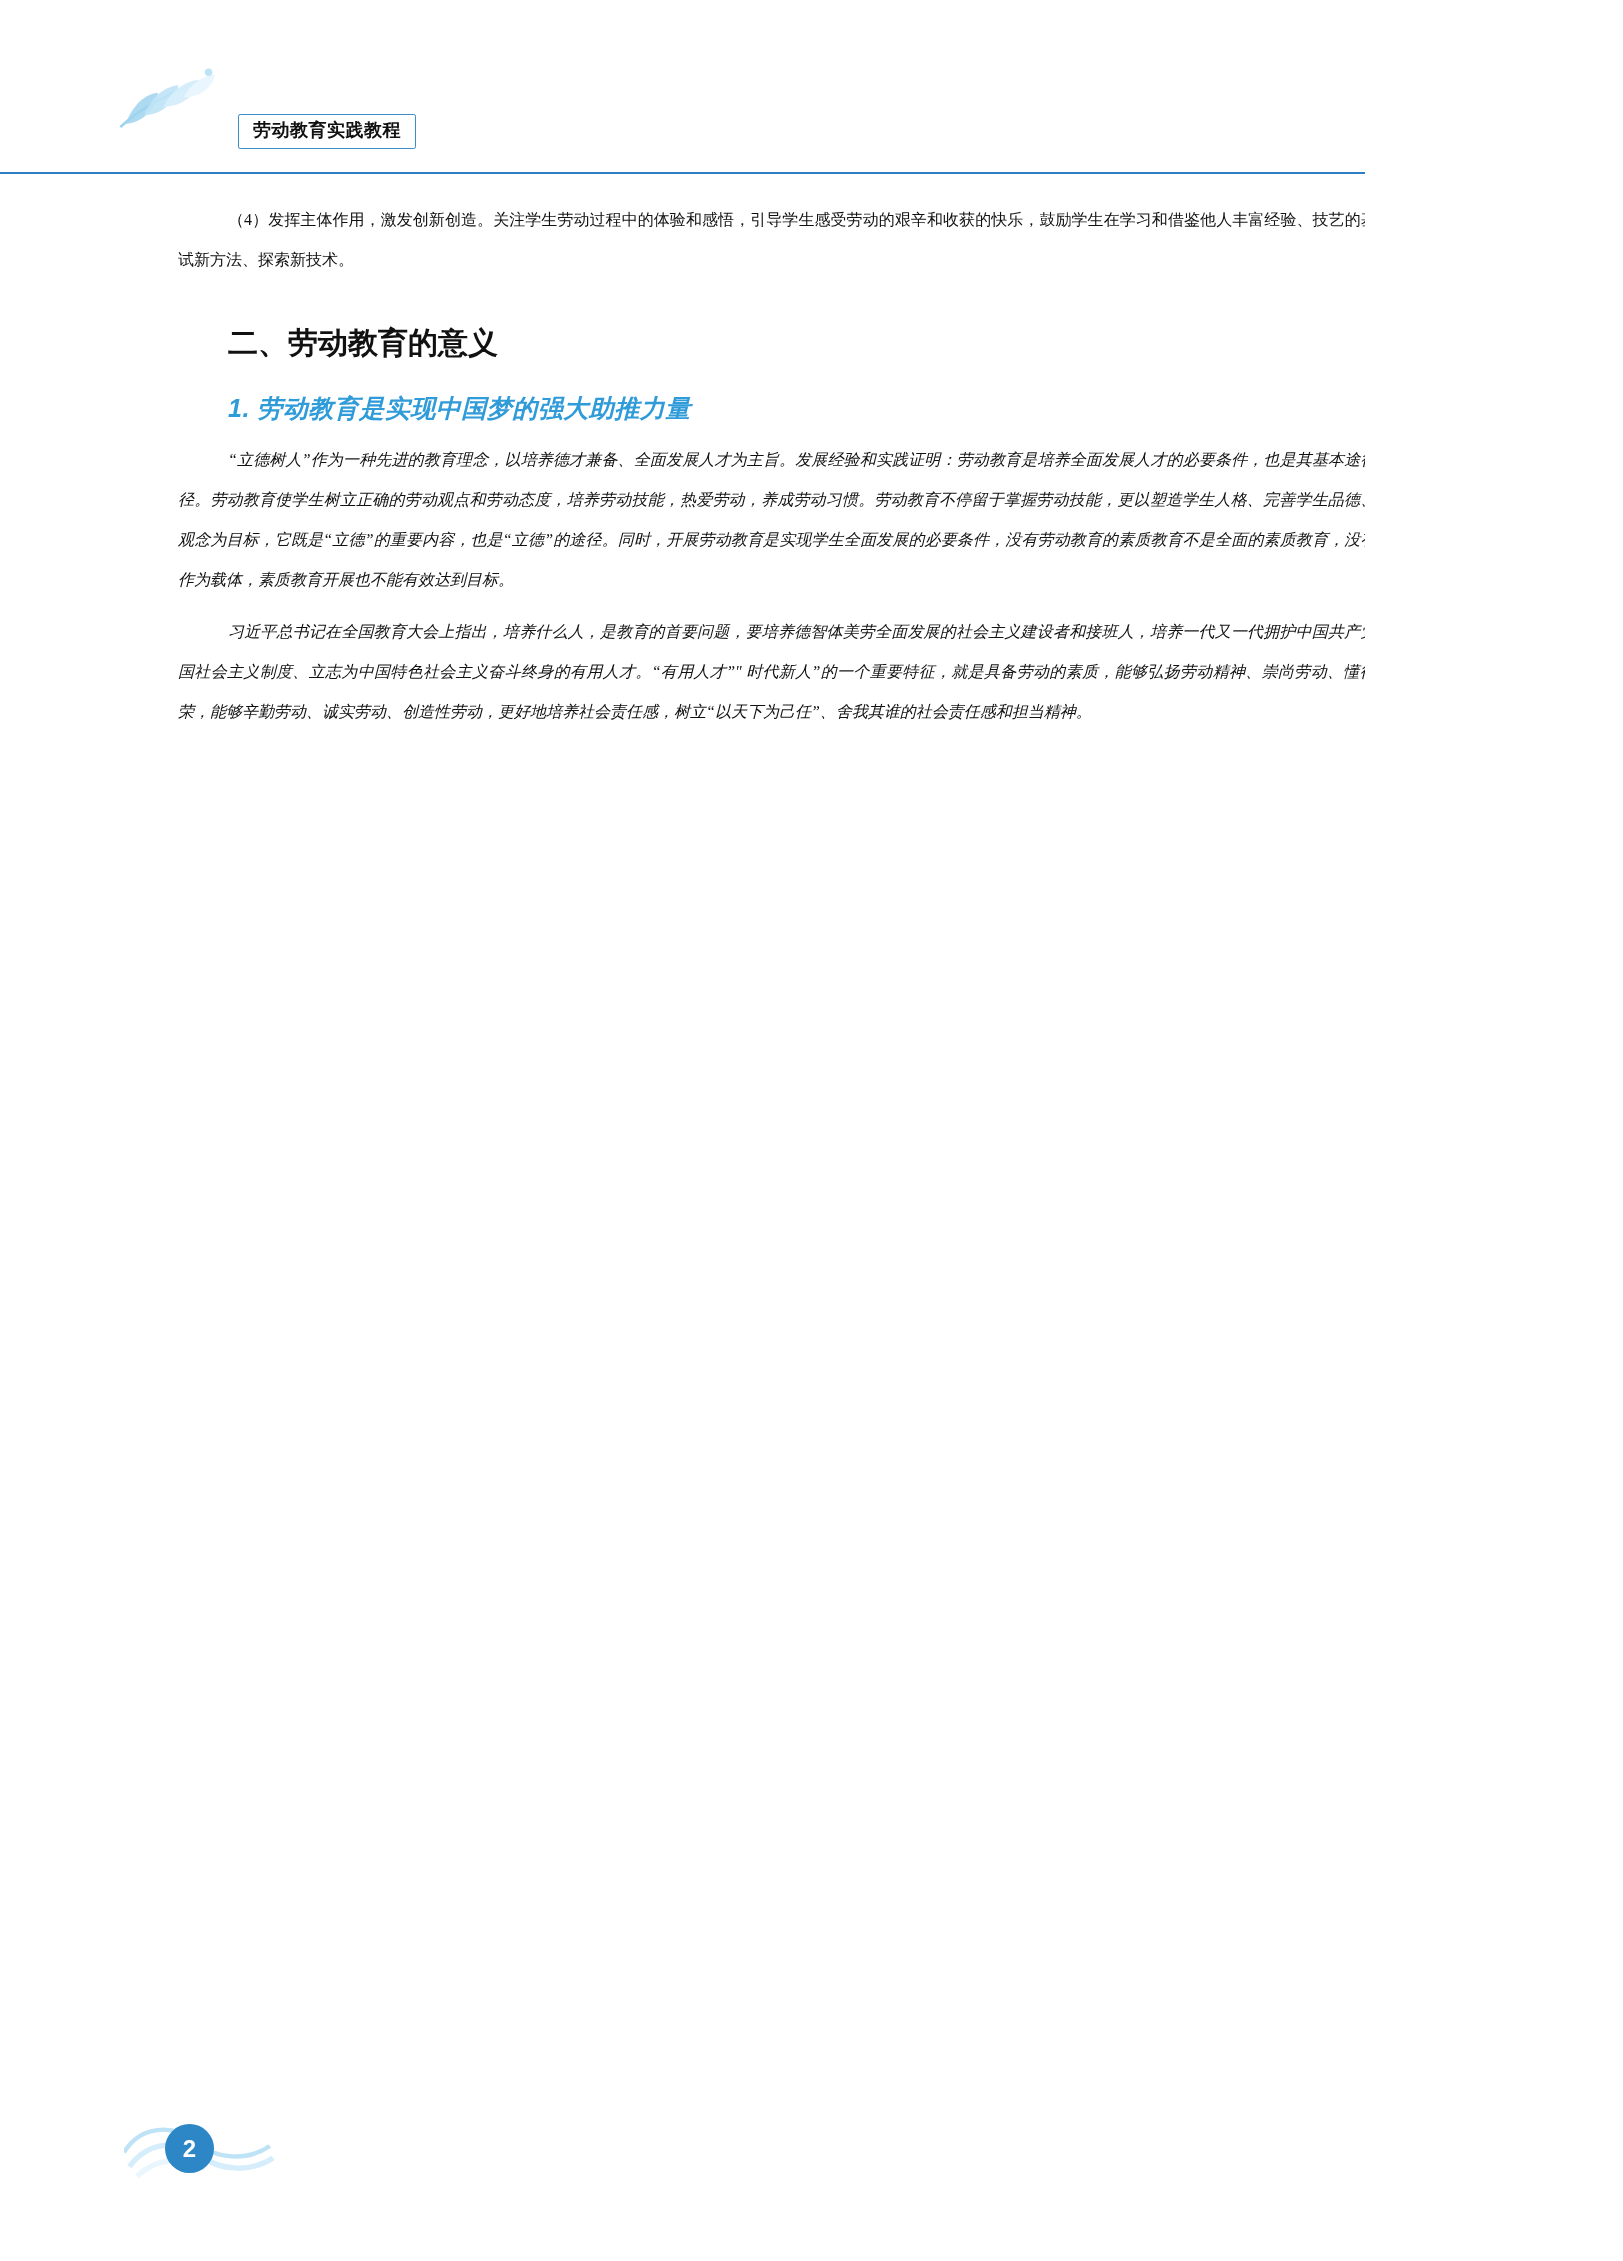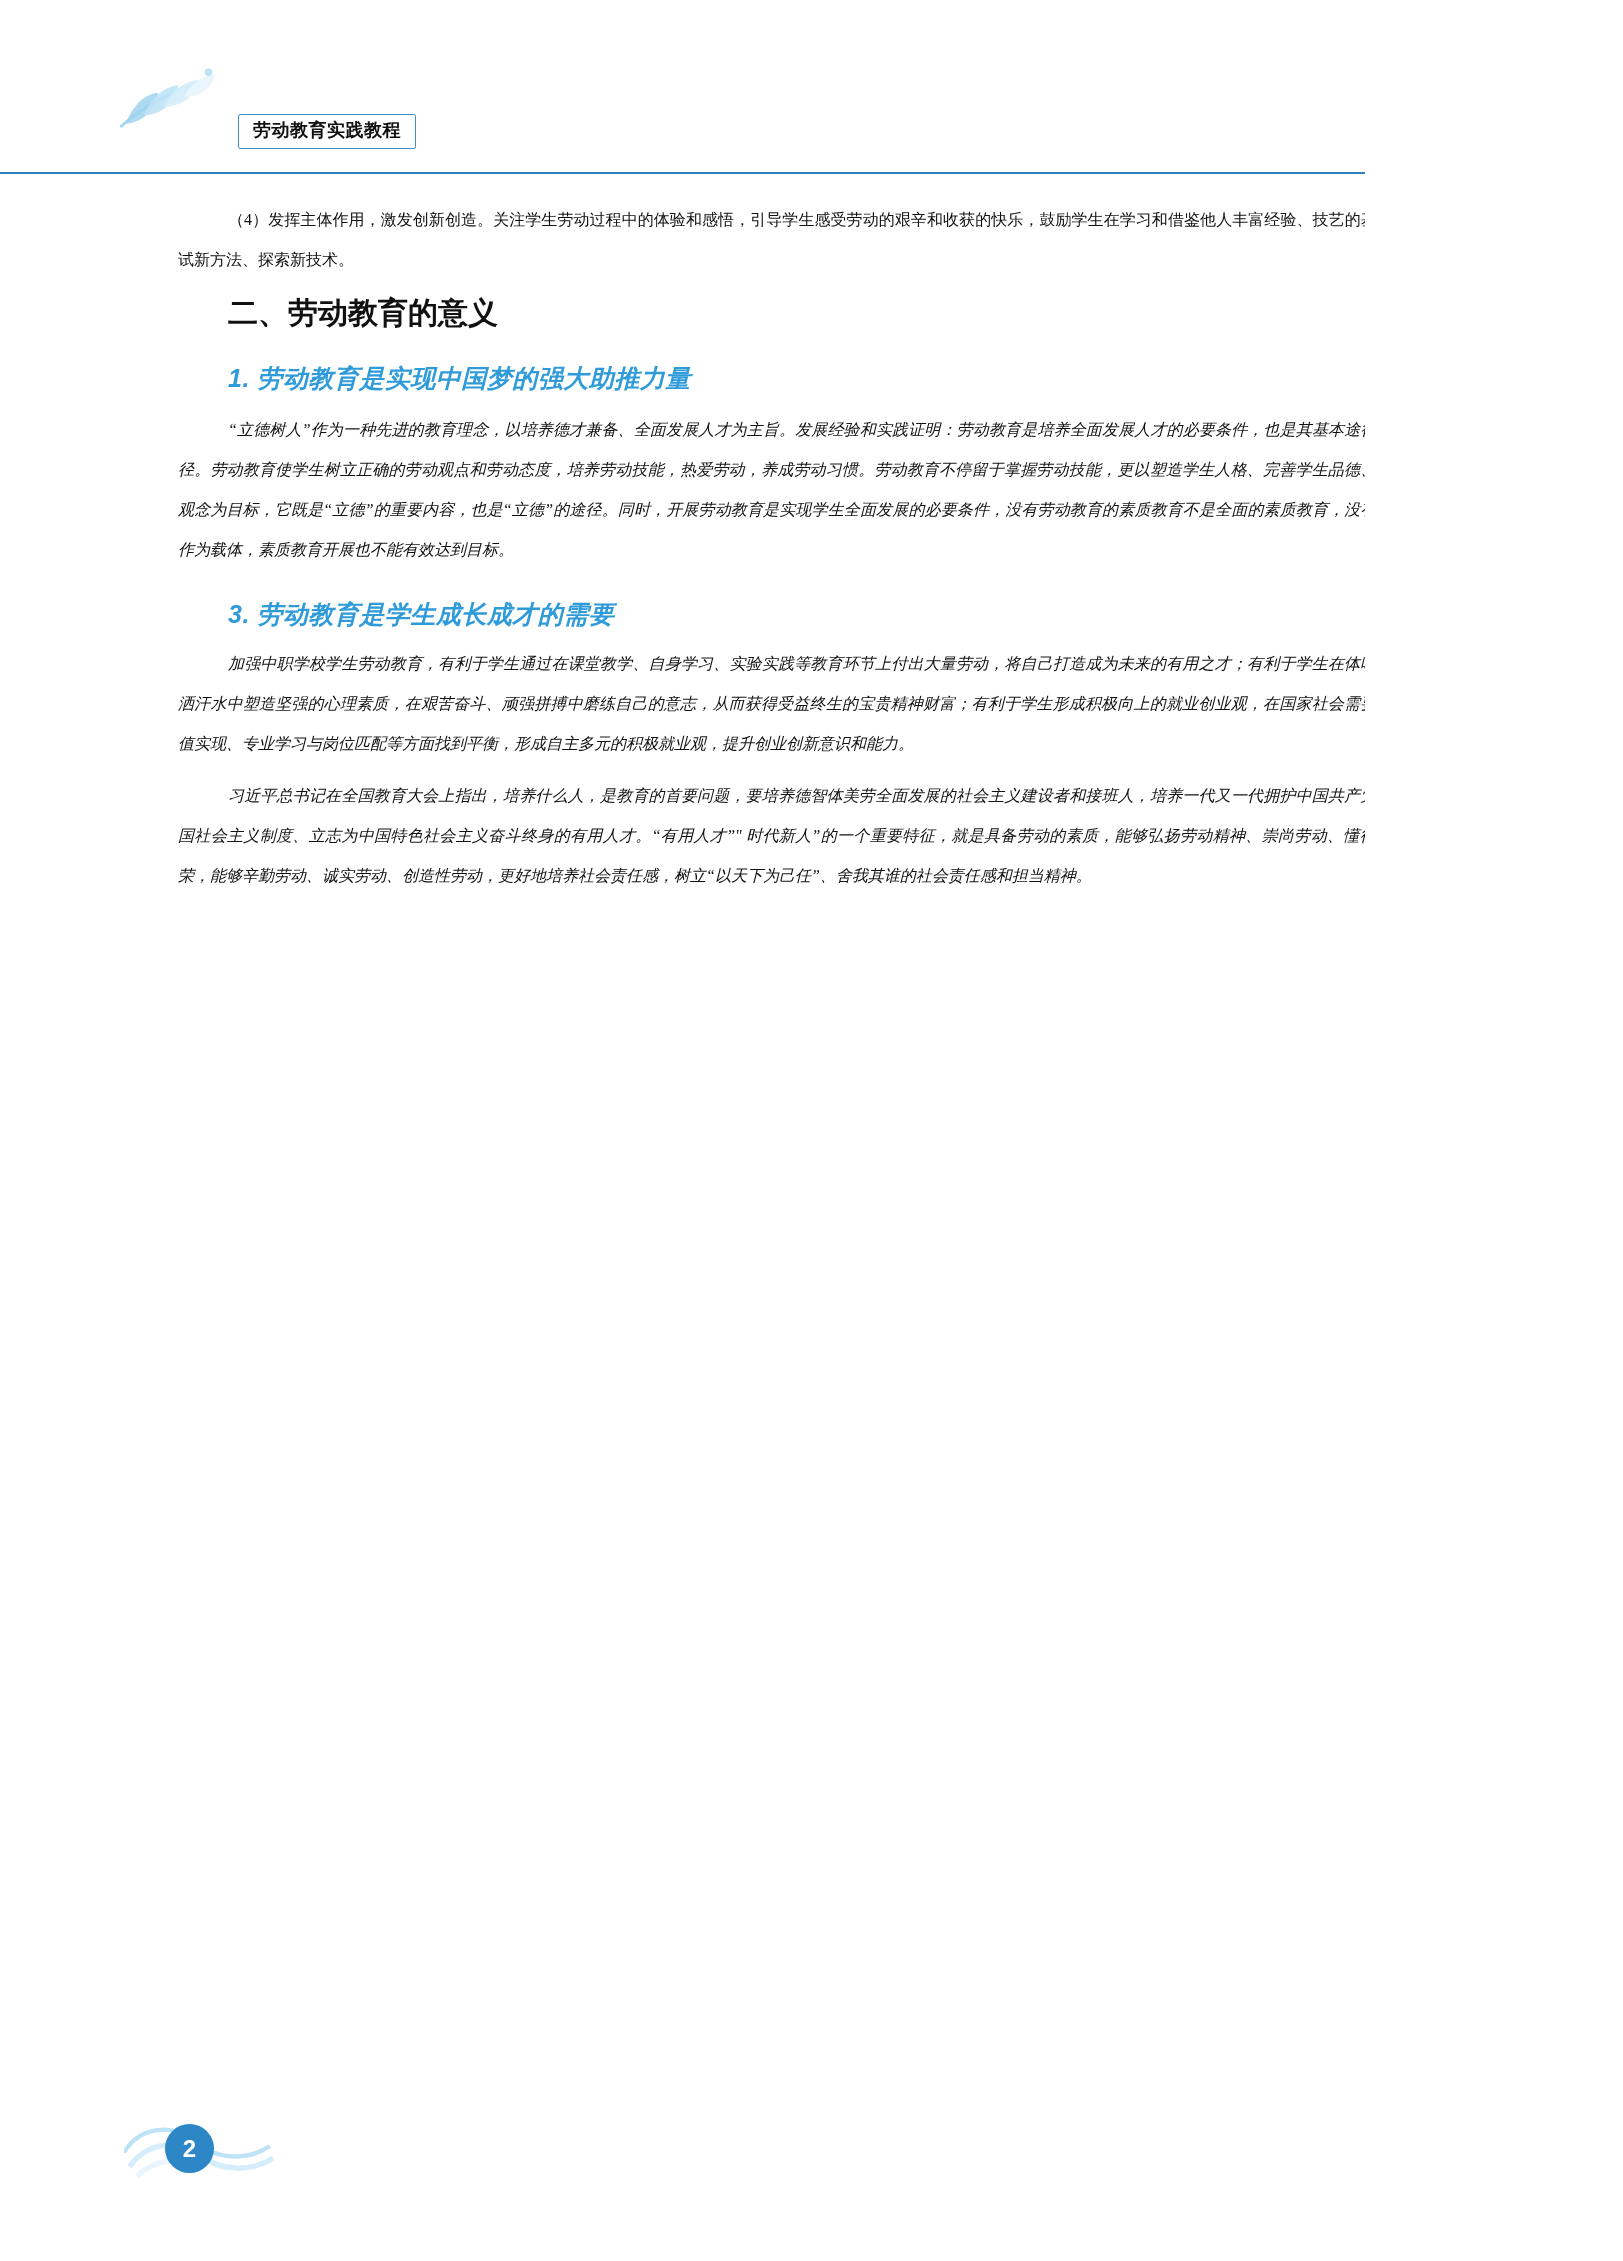--- a/index.html
+++ b/index.html
@@ -78,21 +78,21 @@
   p.para {
     margin: 0 0 3.2px 0;
     font-size: 16px;
     line-height: 40px;
     color: #111111;
     text-align: justify;
     text-justify: inter-ideograph;
     text-indent: 50px;
   }
   h2.sec-title {
-    margin: 12px 0 15px 0;
+    margin: 42px 0 15px 0;
     font-family: "Liberation Sans", sans-serif;
     font-weight: bold;
     font-size: 30px;
     line-height: 42px;
     color: #111111;
     text-indent: 50px;
   }
   h3.sub-title {
     margin: 25px 0 9.7px 0;
     font-family: "Liberation Sans", sans-serif;
@@ -168,24 +168,20 @@
     <h2 class="sec-title">二、劳动教育的意义</h2>
 
     <div class="block">
       <h3 class="sub-title">1. 劳动教育是实现中国梦的强大助推力量</h3>
     </div>
 
     <div class="block">
       <p class="para">“立德树人”作为一种先进的教育理念，以培养德才兼备、全面发展人才为主旨。发展经验和实践证明：劳动教育是培养全面发展人才的必要条件，也是其基本途径和有效途径。劳动教育使学生树立正确的劳动观点和劳动态度，培养劳动技能，热爱劳动，养成劳动习惯。劳动教育不停留于掌握劳动技能，更以塑造学生人格、完善学生品德、培养价值观念为目标，它既是“立德”的重要内容，也是“立德”的途径。同时，开展劳动教育是实现学生全面发展的必要条件，没有劳动教育的素质教育不是全面的素质教育，没有劳动教育作为载体，素质教育开展也不能有效达到目标。</p>
     </div>
 
-    <div class="block">
-      <h3 class="sub-title">3. 劳动教育是学生成长成才的需要</h3>
-      <p class="para">加强中职学校学生劳动教育，有利于学生通过在课堂教学、自身学习、实验实践等教育环节上付出大量劳动，将自己打造成为未来的有用之才；有利于学生在体味艰辛、挥洒汗水中塑造坚强的心理素质，在艰苦奋斗、顽强拼搏中磨练自己的意志，从而获得受益终生的宝贵精神财富；有利于学生形成积极向上的就业创业观，在国家社会需要与个人价值实现、专业学习与岗位匹配等方面找到平衡，形成自主多元的积极就业观，提升创业创新意识和能力。</p>
-    </div>
 
     <div class="block">
       <p class="para">习近平总书记在全国教育大会上指出，培养什么人，是教育的首要问题，要培养德智体美劳全面发展的社会主义建设者和接班人，培养一代又一代拥护中国共产党领导和我国社会主义制度、立志为中国特色社会主义奋斗终身的有用人才。“有用人才”" 时代新人”的一个重要特征，就是具备劳动的素质，能够弘扬劳动精神、崇尚劳动、懂得劳动最光荣，能够辛勤劳动、诚实劳动、创造性劳动，更好地培养社会责任感，树立“以天下为己任”、舍我其谁的社会责任感和担当精神。</p>
     </div>
 
   </div>
 
   <div class="footer">
     <svg class="footer-wave" viewBox="0 0 300 120">
       <path d="M0 60 C 30 10, 90 6, 130 40 C 170 74, 230 76, 270 48" stroke="#bfe3f6" stroke-width="8" fill="none"></path>

